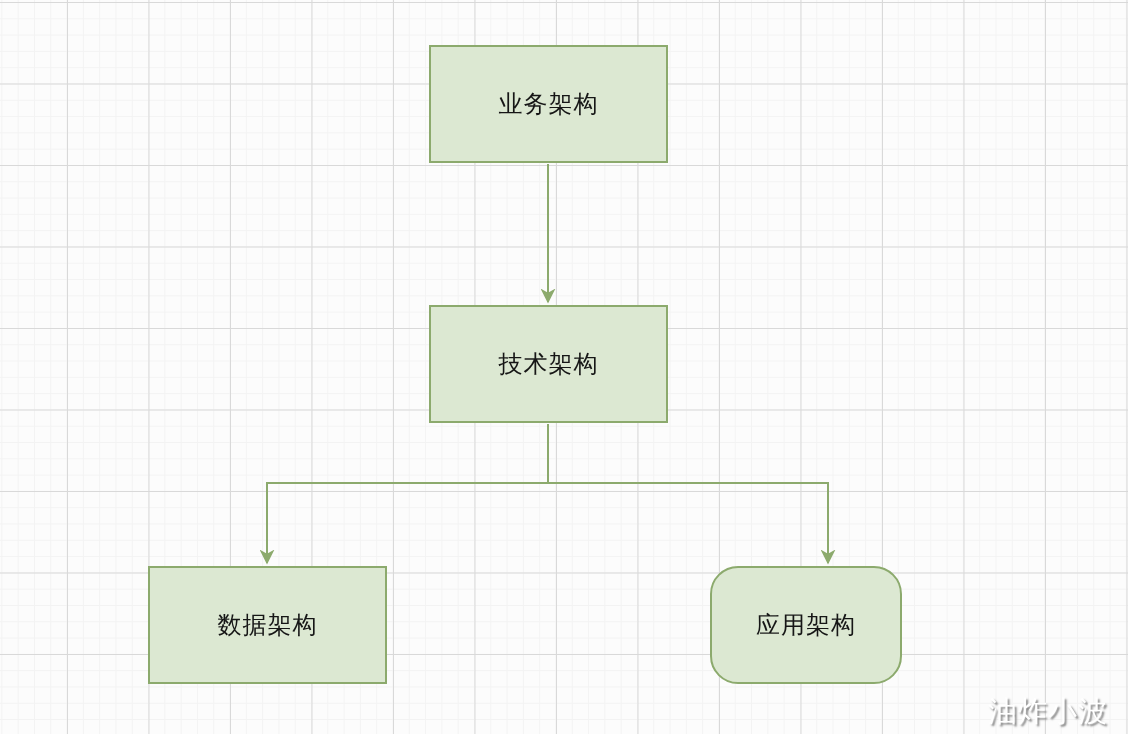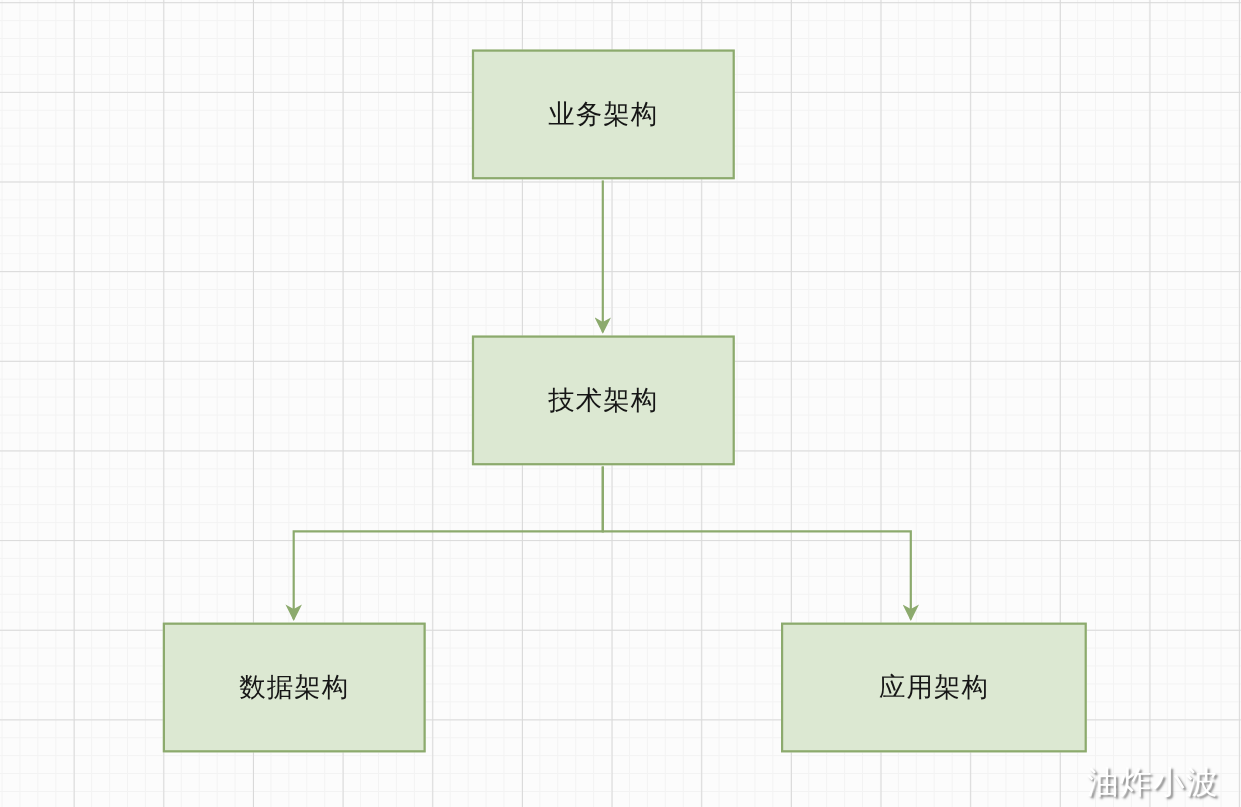--- a/index.html
+++ b/index.html
@@ -47,21 +47,21 @@
     align-items: center;
     justify-content: center;
     font-size: 24px;
     color: #161616;
     letter-spacing: 1px;
     cursor: default;
   }
   .node-business    { left: 429px; top: 45px;  width: 239px; height: 118px; }
   .node-technical   { left: 429px; top: 305px; width: 239px; height: 118px; }
   .node-data        { left: 148px; top: 566px; width: 239px; height: 118px; }
-  .node-application { left: 710px; top: 566px; width: 278px; height: 118px; }
+  .node-application { left: 710px; top: 566px; width: 192px; height: 118px; border-radius: 28px; }
   .watermark {
     position: absolute;
     right: 20px;
     bottom: 2px;
     font-size: 29px;
     color: #ffffff;
     text-shadow: 2px 2px 2px rgba(110,110,110,0.85);
     letter-spacing: 1px;
     user-select: none;
   }

